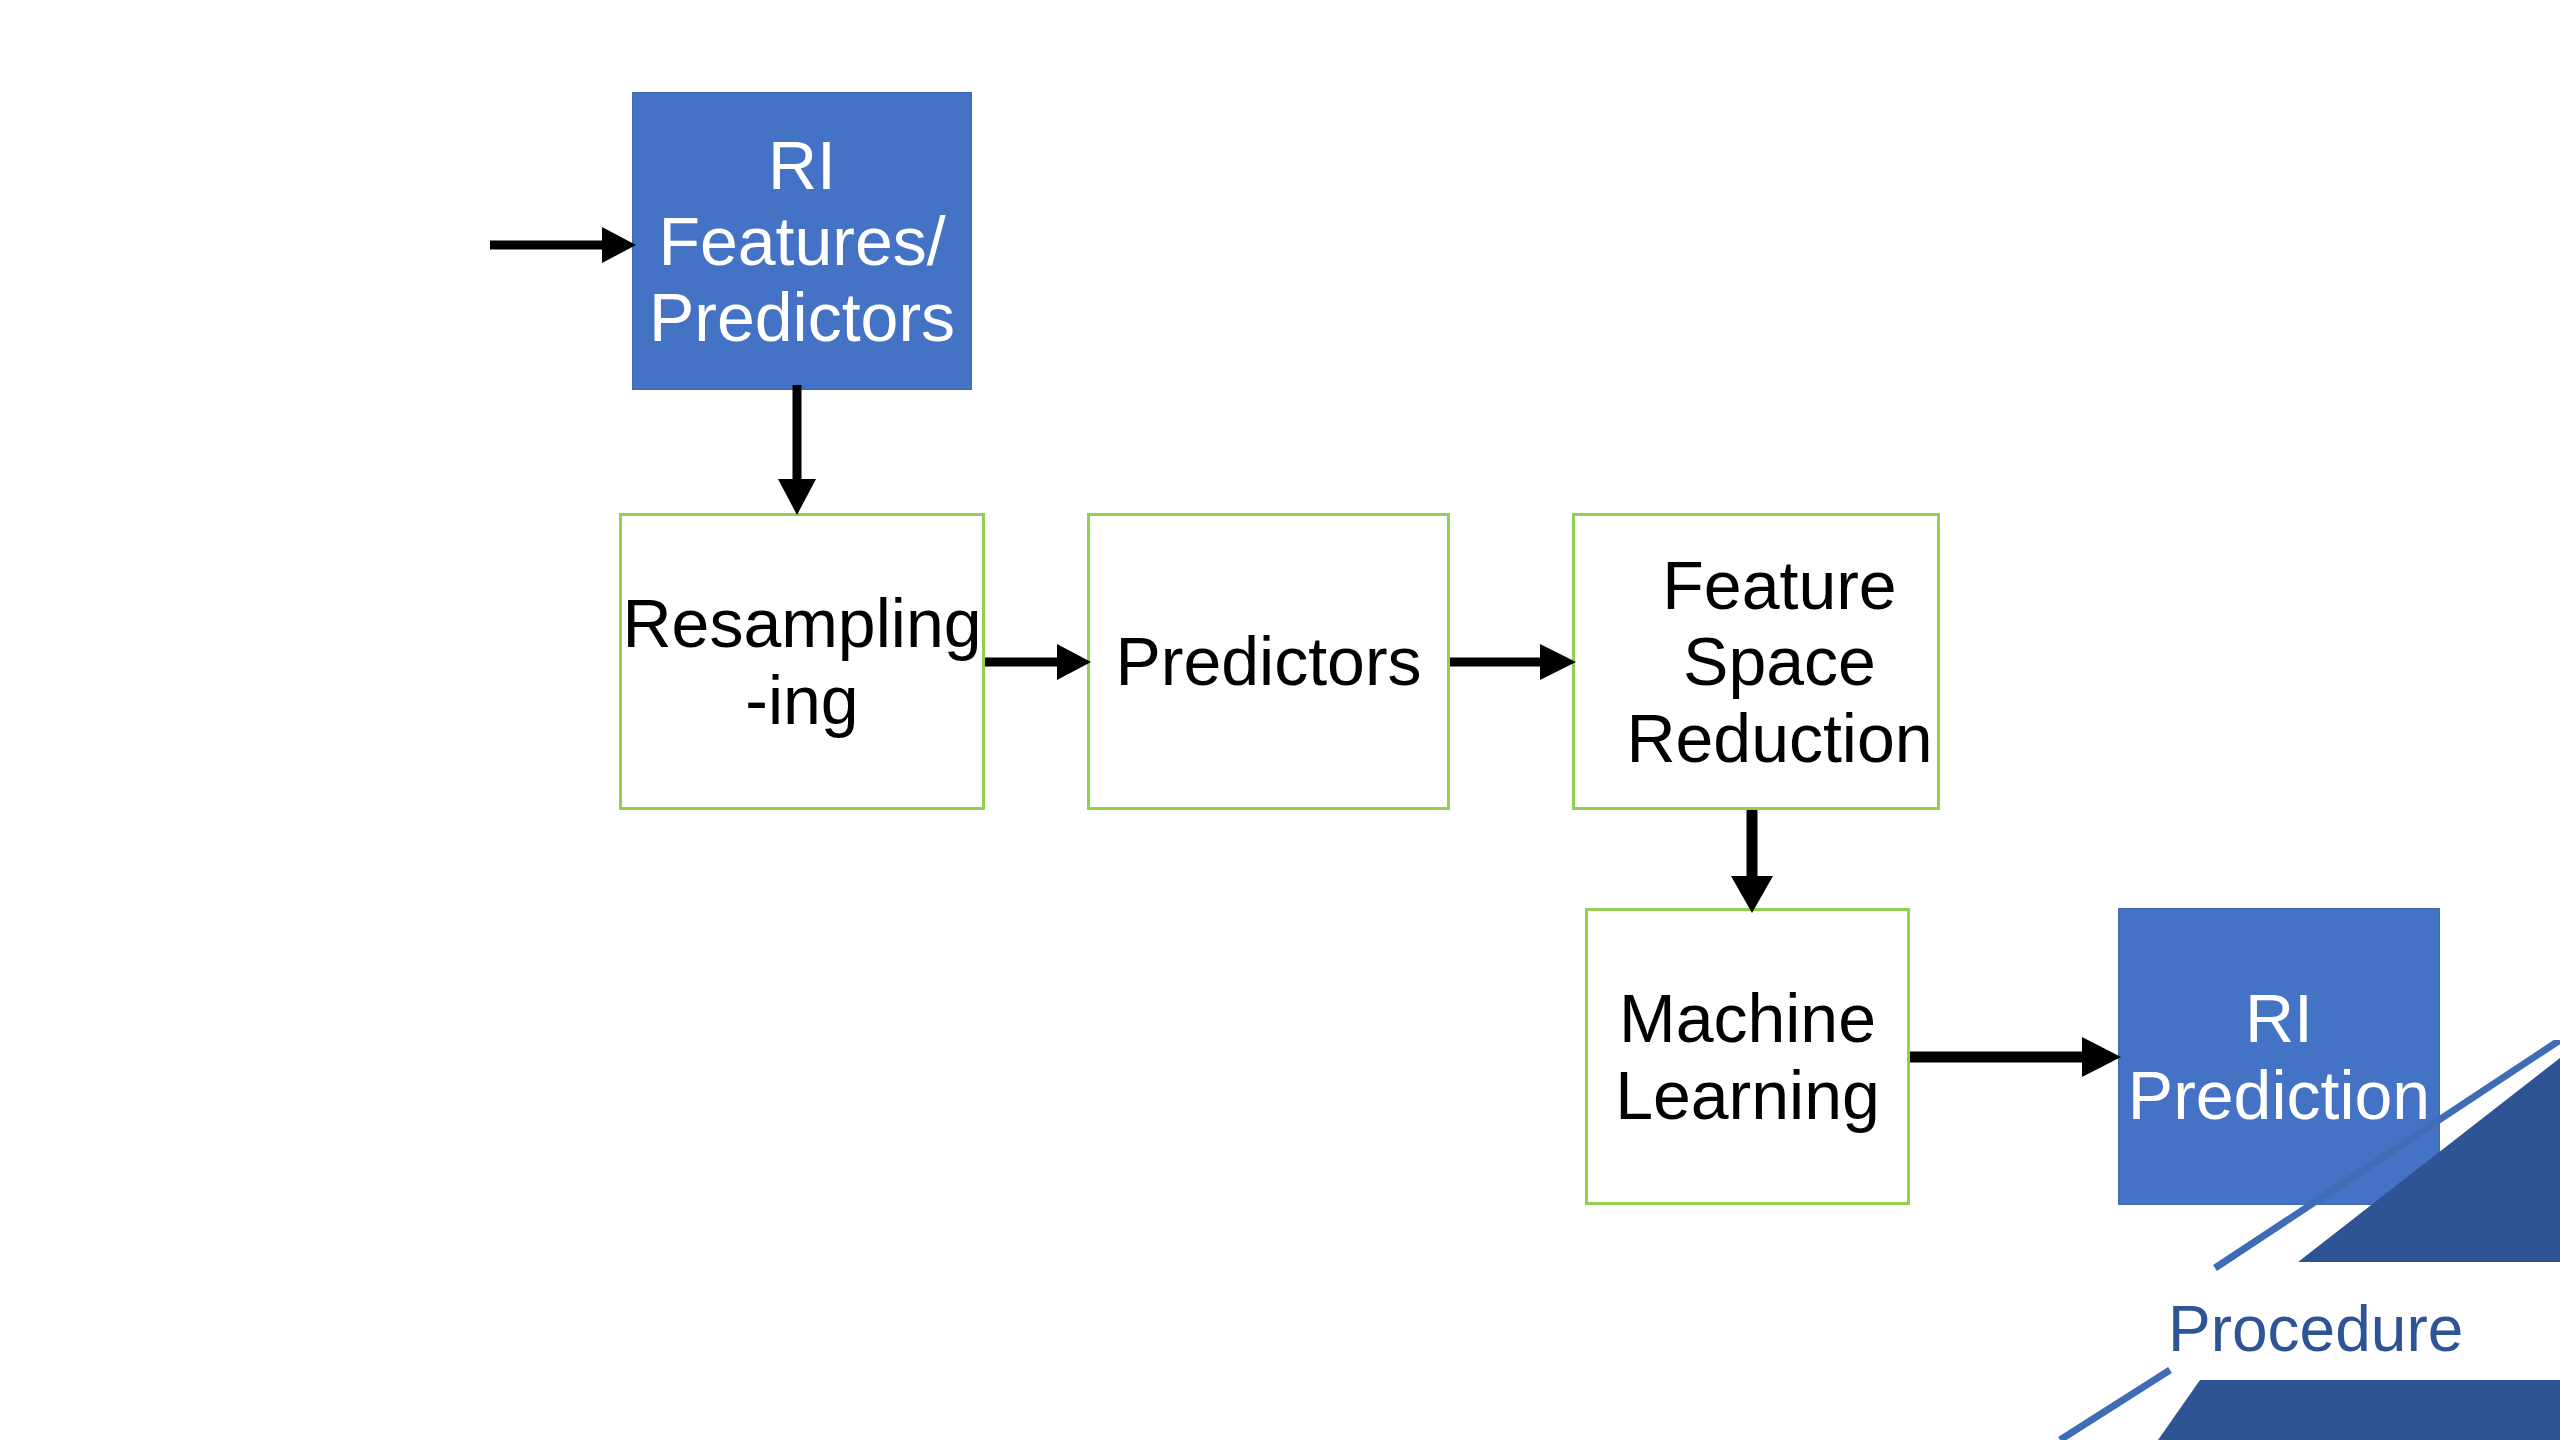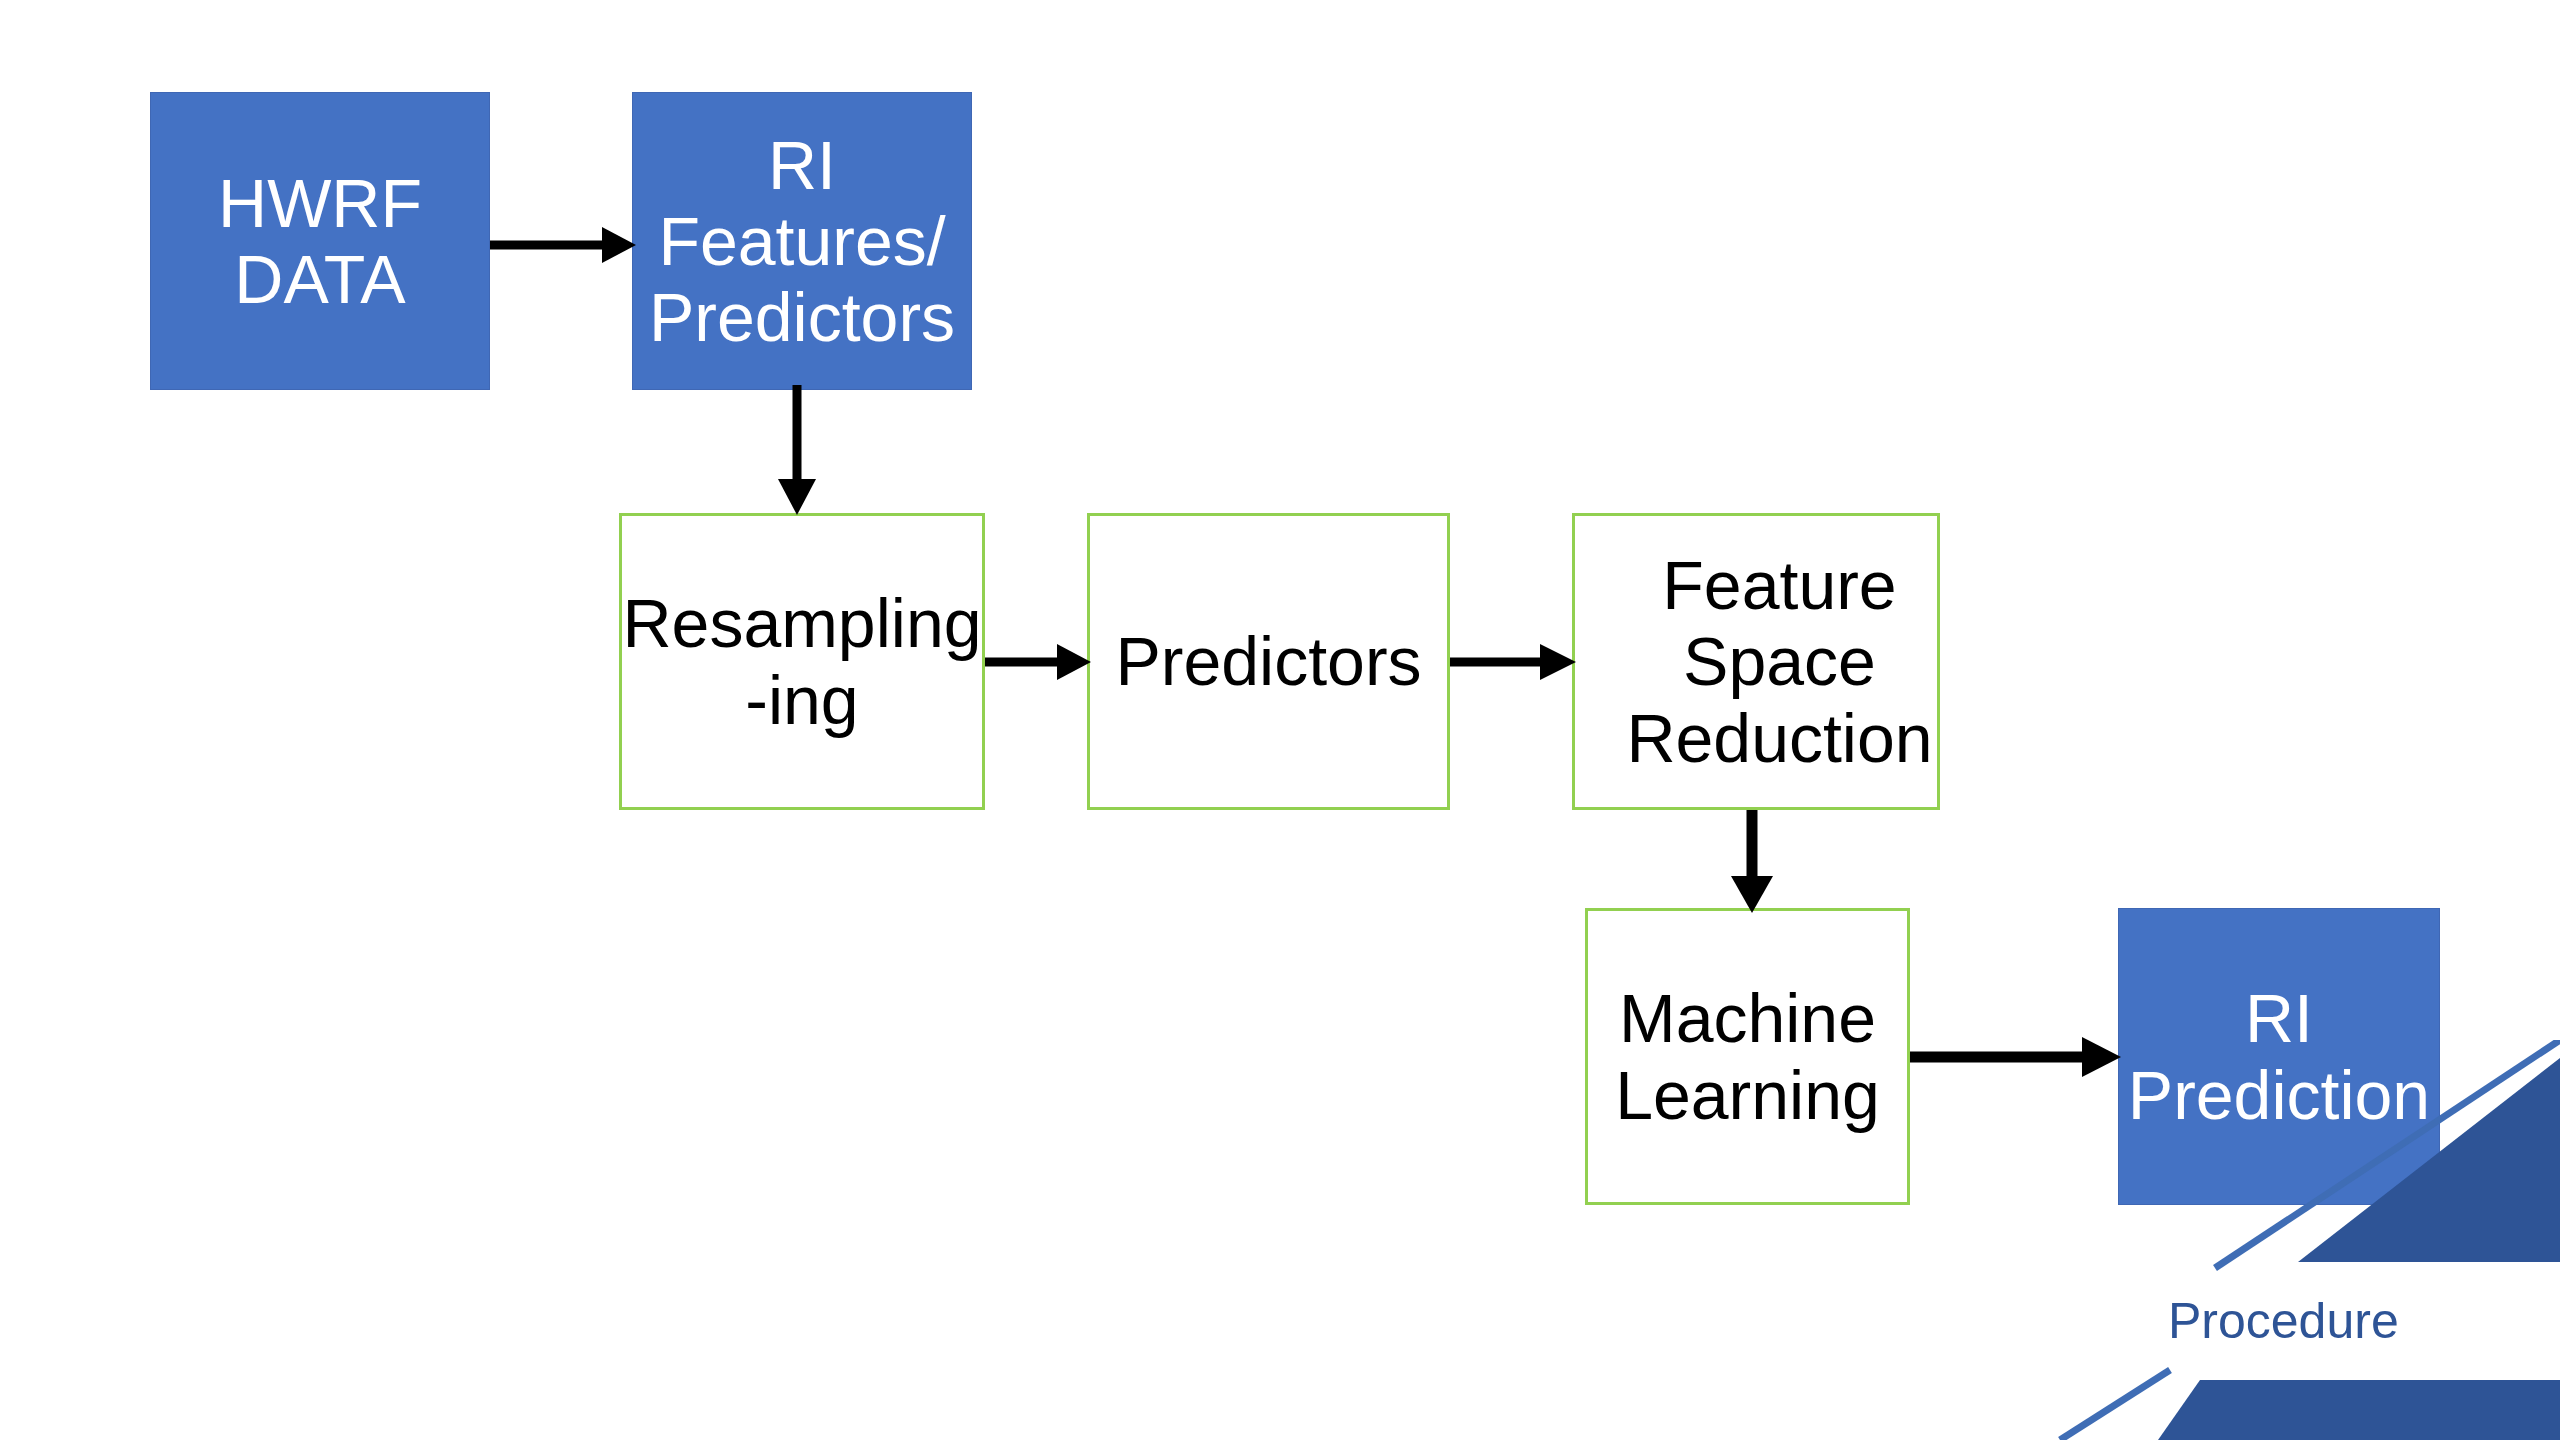--- a/index.html
+++ b/index.html
@@ -62,35 +62,31 @@
     width: 520px;
     height: 400px;
     pointer-events: none;
   }
   #corner svg { display: block; }
 
   #footer-title {
     position: absolute;
     left: 2168px;
     top: 1292px;
-    font-size: 50px;
+    font-size: 64px;
     color: #2E5496;
     letter-spacing: 0px;
     white-space: nowrap;
   }
 </style>
 </head>
 <body>
 
 <div id="slide">
 
-  <div class="node blue" style="left:150px; top:92px; width:340px; height:298px;">
-    <span class="node-label">HWRF
-DATA</span>
-  </div>
 
   <div class="node blue" style="left:632px; top:92px; width:340px; height:298px;">
     <span class="node-label">RI
 Features/
 Predictors</span>
   </div>
 
   <div class="node green" style="left:619px; top:513px; width:366px; height:297px;">
     <span class="node-label">Resampling
 -ing</span>

